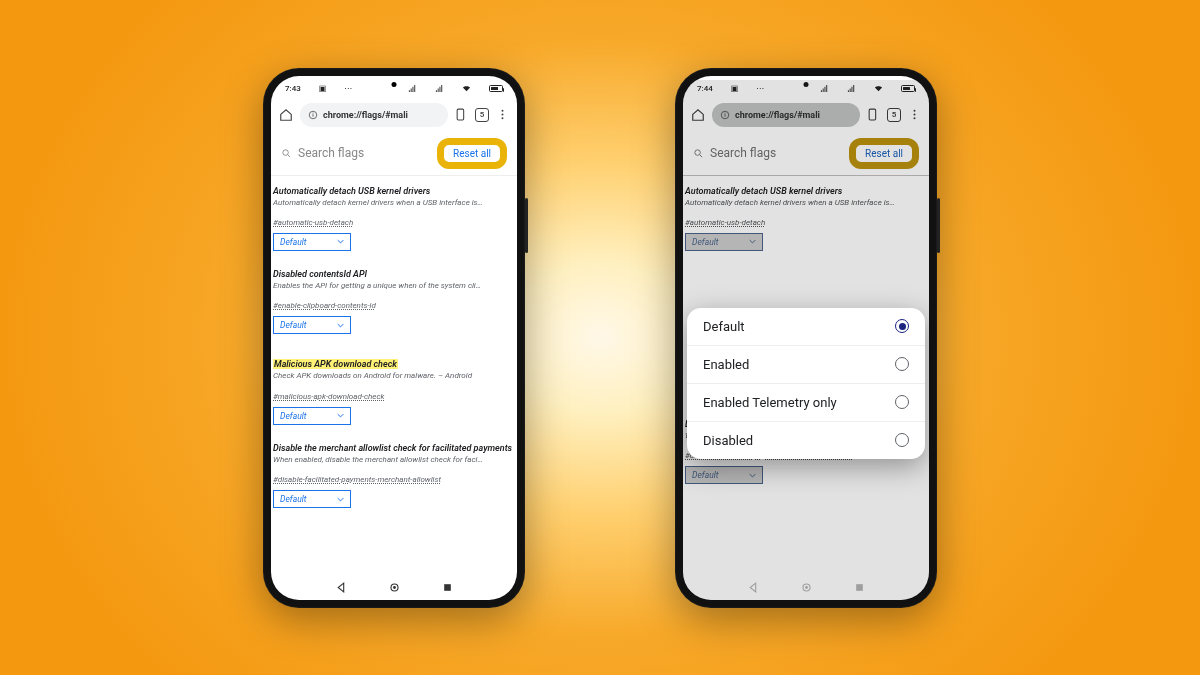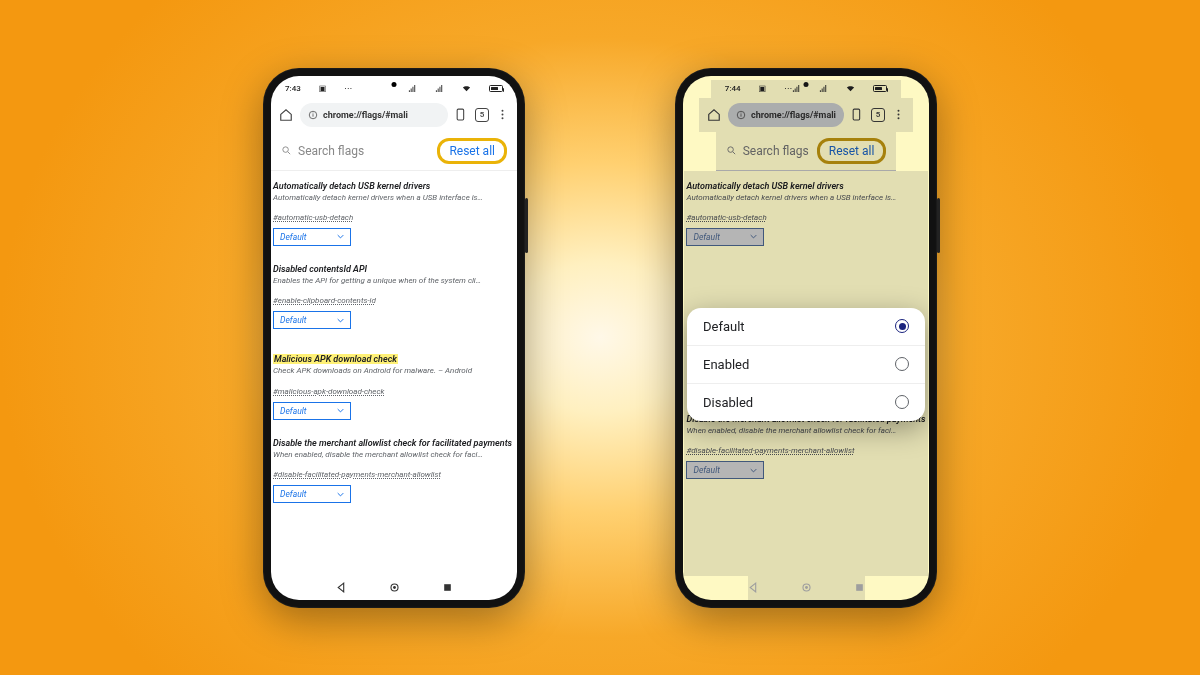--- a/index.html
+++ b/index.html
@@ -102,24 +102,24 @@
   }
   .searchfield {
     flex: 1;
     display: flex;
     align-items: center;
     gap: 6px;
     font-size: 12px;
     color: #888;
   }
   .reset-btn {
-    border: 3px solid #eab308;
+    border: 7px solid #eab308;
     border-radius: 12px;
     padding: 3px 9px;
-    font-size: 12px;
+    font-size: 10px;
     color: #1a73e8;
     background: #fff;
   }
 
   .content { flex:1; overflow:hidden; padding: 0 2px; font-style: italic; }
   .flag {
     padding: 10px 0 8px;
   }
   .flag-title { font-size: 9px; font-weight: 600; color: #202124; margin-bottom: 2px; }
   .flag-title.hl { background: #fff176; display:inline; padding:0 1px; }
@@ -150,21 +150,21 @@
 
   
   .screen.dim .statusbar,
   .screen.dim .urlbar,
   .screen.dim .searchbar,
   .screen.dim .content,
   .screen.dim .navbar {
     filter: brightness(0.72) contrast(0.95);
     background: #9a9a9a33;
   }
-  .screen.dim { background: #fef9c3; align-items: center; }
+  .screen.dim { background: #ffffff; }
   .screen.dim .reset-btn { background: transparent; }
   .screen.dim .flag-select { border-color:#5577aa; color:#5577aa;}
 
   .popup {
     position: absolute;
     left: 4px; right: 4px;
     top: 232px;
     background: #fff;
     border-radius: 14px;
     box-shadow: 0 8px 28px rgba(0,0,0,0.35);
@@ -420,19 +420,23 @@
     <div class="popup">
       <div class="popup-item">
         <span>Default</span>
         <div class="radio sel"></div>
       </div>
       <div class="popup-item">
         <span>Enabled</span>
         <div class="radio"></div>
       </div>
       <div class="popup-item">
+        <span>Enabled Telemetry only</span>
+        <div class="radio"></div>
+      </div>
+      <div class="popup-item">
         <span>Disabled</span>
         <div class="radio"></div>
       </div>
     </div>
 
   </div>
 </div>
 
 </body></html>

